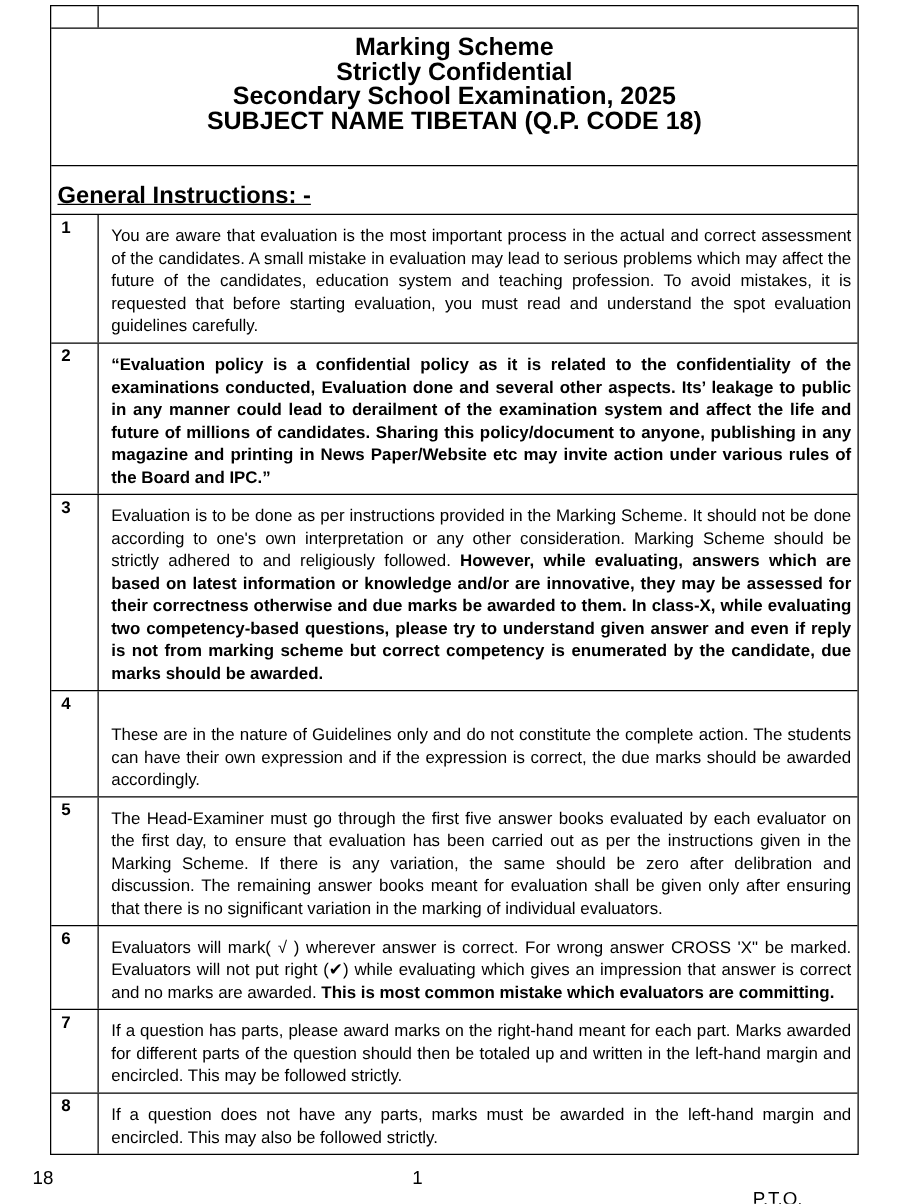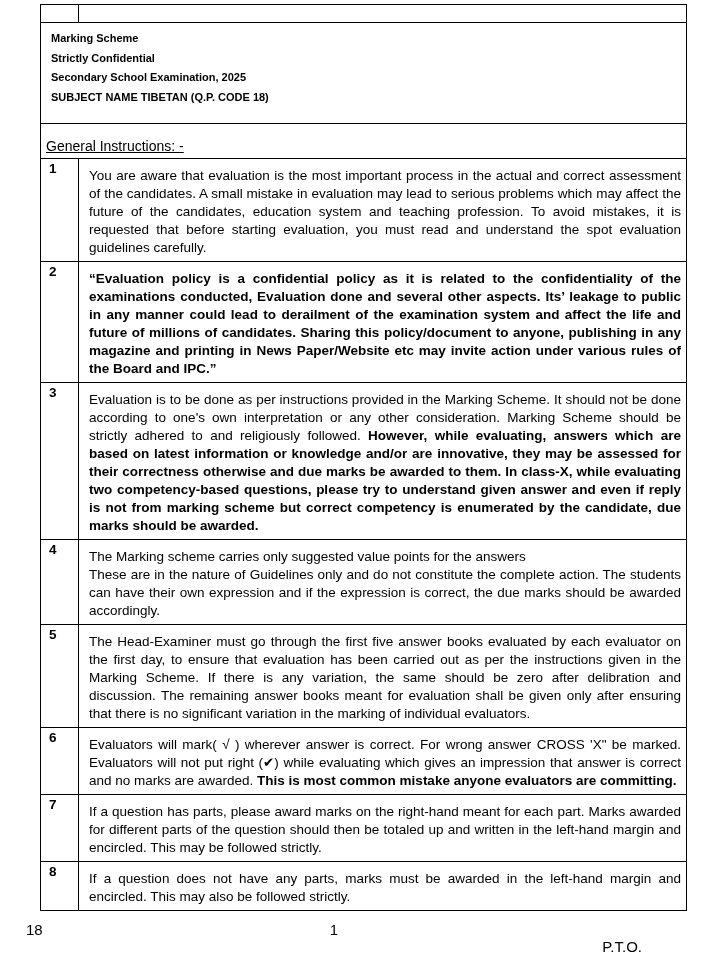--- a/index.html
+++ b/index.html
@@ -21,35 +21,35 @@
   .spacer-row {
     display: flex;
     height: 18px;
     border-bottom: 1.5px solid #000;
   }
   .spacer-num {
     flex: 0 0 38px;
     border-right: 1.5px solid #000;
   }
   .title-block {
-    text-align: left;
+    text-align: center;
     font-weight: bold;
-    font-size: 11px;
+    font-size: 20px;
     line-height: 19.5px;
-    padding: 6px 10px 16px 10px;
+    padding: 6px 10px 25px 10px;
     border-bottom: 1.5px solid #000;
   }
   .gi-row {
     padding: 13px 6px 3px 5px;
     border-bottom: 1.5px solid #000;
   }
   .gi-label {
-    font-weight: normal;
+    font-weight: bold;
     text-decoration: underline;
-    font-size: 14px;
+    font-size: 19px;
   }
   .irow {
     display: flex;
     border-bottom: 1.5px solid #000;
   }
   .irow:last-child { border-bottom: none; }
   .num-cell {
     flex: 0 0 38px;
     border-right: 1.5px solid #000;
     font-weight: bold;
@@ -106,29 +106,29 @@
         <div class="irow">
           <div class="num-cell">2</div>
           <div class="text-cell"><span class="b">“Evaluation policy is a confidential policy as it is related to the confidentiality of the examinations conducted, Evaluation done and several other aspects. Its’ leakage to public in any manner could lead to derailment of the examination system and affect the life and future of millions of candidates. Sharing this policy/document to anyone, publishing in any magazine and printing in News Paper/Website etc may invite action under various rules of the Board and IPC.”</span></div>
         </div>
         <div class="irow">
           <div class="num-cell">3</div>
           <div class="text-cell"><span>Evaluation is to be done as per instructions provided in the Marking Scheme. It should not be done according to one's own interpretation or any other consideration. Marking Scheme should be strictly adhered to and religiously followed. </span><span class="b">However, while evaluating, answers which are based on latest information or knowledge and/or are innovative, they may be assessed for their correctness otherwise and due marks be awarded to them. In class-X, while evaluating two competency-based questions, please try to understand given answer and even if reply is not from marking scheme but correct competency is enumerated by the candidate, due marks should be awarded.</span></div>
         </div>
         <div class="irow">
           <div class="num-cell">4</div>
-          <div class="text-cell"><span> The Marking scheme carries only suggested value points for the answers</span><br><span>These are in the nature of Guidelines only and do not constitute the complete action. The students can have their own expression and if the expression is correct, the due marks should be awarded accordingly.</span></div>
+          <div class="text-cell"><br><span>These are in the nature of Guidelines only and do not constitute the complete action. The students can have their own expression and if the expression is correct, the due marks should be awarded accordingly.</span></div>
         </div>
         <div class="irow">
           <div class="num-cell">5</div>
           <div class="text-cell"><span>The Head-Examiner must go through the first five answer books evaluated by each evaluator on the first day, to ensure that evaluation has been carried out as per the instructions given in the Marking Scheme. If there is any variation, the same should be zero after delibration and discussion. The remaining answer books meant for evaluation shall be given only after ensuring that there is no significant variation in the marking of individual evaluators.</span></div>
         </div>
         <div class="irow">
           <div class="num-cell">6</div>
-          <div class="text-cell"><span>Evaluators will mark( √ ) wherever answer is correct. For wrong answer CROSS 'X" be marked. Evaluators will not put right (✔) while evaluating which gives an impression that answer is correct and no marks are awarded. </span><span class="b">This is most common mistake anyone evaluators are committing.</span></div>
+          <div class="text-cell"><span>Evaluators will mark( √ ) wherever answer is correct. For wrong answer CROSS 'X" be marked. Evaluators will not put right (✔) while evaluating which gives an impression that answer is correct and no marks are awarded. </span><span class="b">This is most common mistake which evaluators are committing.</span></div>
         </div>
         <div class="irow">
           <div class="num-cell">7</div>
           <div class="text-cell"><span>If a question has parts, please award marks on the right-hand meant for each part. Marks awarded for different parts of the question should then be totaled up and written in the left-hand margin and encircled. This may be followed strictly.</span></div>
         </div>
         <div class="irow">
           <div class="num-cell">8</div>
           <div class="text-cell"><span>If a question does not have any parts, marks must be awarded in the left-hand margin and encircled. This may also be followed strictly.</span></div>
         </div>
       </div>

